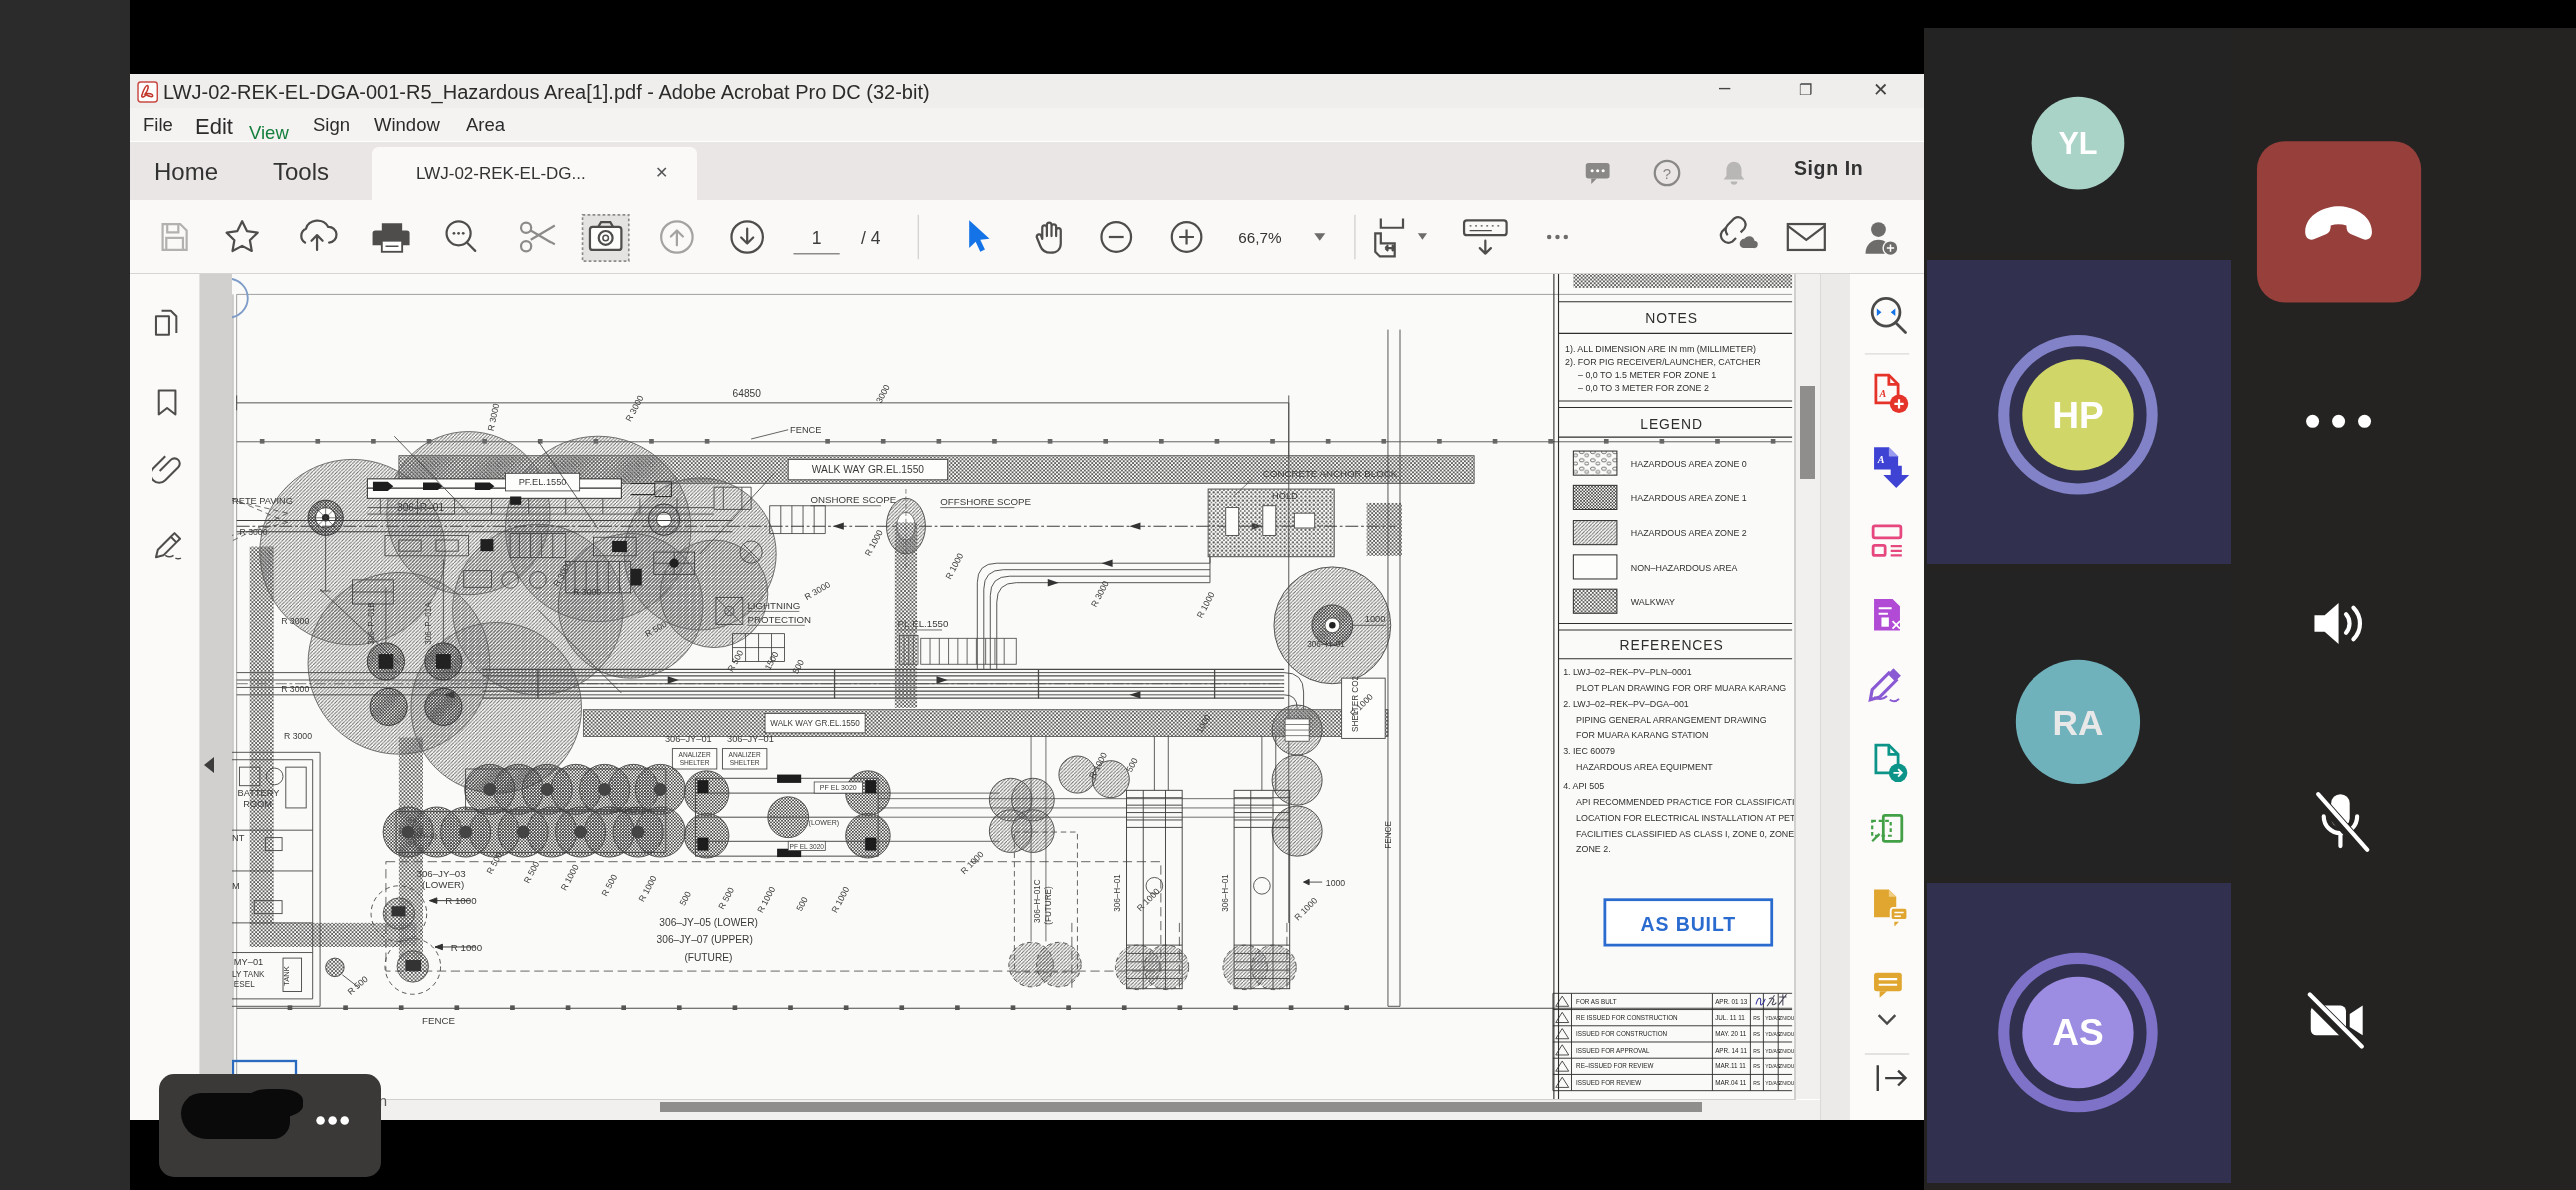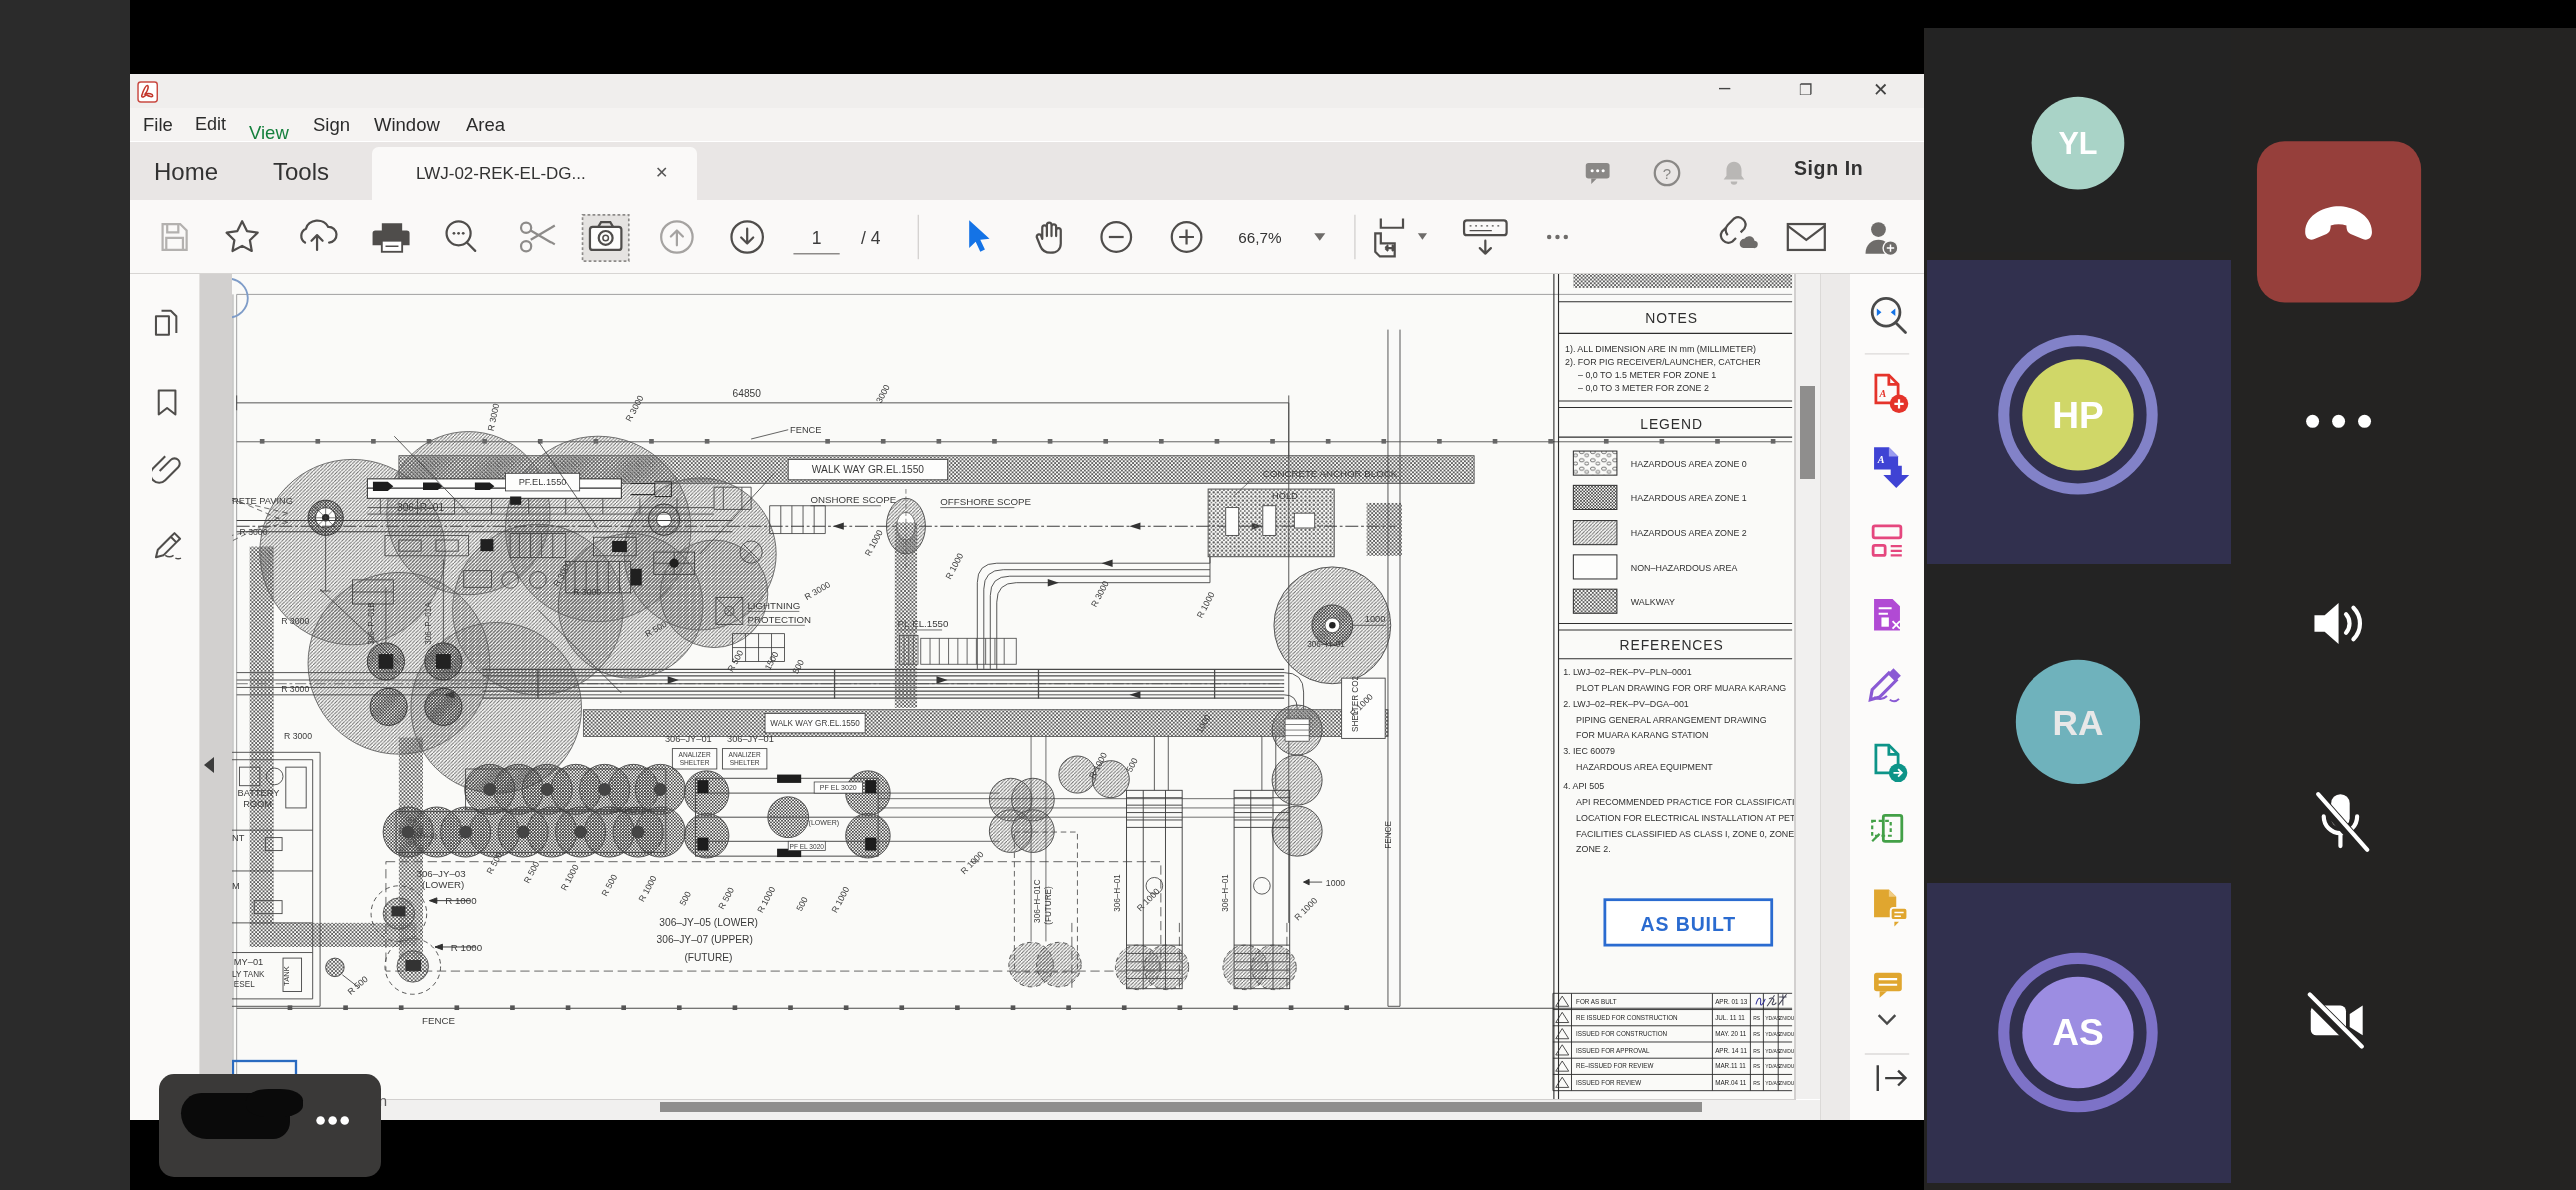--- a/index.html
+++ b/index.html
@@ -13,28 +13,29 @@
 
 <div class="abs" style="left:0;top:0;width:130px;height:1191px;background:#2b2b2b;"></div>
 
 <div class="abs" style="left:130px;top:74px;width:1794px;height:1046px;background:#fff;overflow:hidden;">
 
   <div class="abs" style="left:0;top:0;width:1794px;height:34px;background:#f0eeed;">
     <svg class="abs" style="left:7.4px;top:6.5px" width="21.3" height="22" viewBox="0 0 23 24">
       <rect x="1" y="1" width="21" height="22" rx="3" fill="#fff" stroke="#c94a42" stroke-width="1.6"></rect>
       <path d="M5 16 C7 10 9 5 11 5 C13 5 12 10 9 14 C13 13 17 14 17 16 C17 18 13 17 10 15 C8 17 5 19 5 16 Z" fill="none" stroke="#c3362b" stroke-width="1.7"></path>
     </svg>
+    <span class="tx" style="left:33px;top:6.5px;font-size:20px;color:#2b2b2b;">LWJ-02-REK-EL-DGA-001-R5_Hazardous Area[1].pdf - Adobe Acrobat Pro DC (32-bit)</span>
     <span class="tx" style="left:1589px;top:1.9px;font-size:20.4px;color:#444;">–</span>
     <span class="tx" style="left:1669px;top:6.5px;font-size:15px;color:#444;">❐</span>
     <span class="tx" style="left:1743px;top:4.6px;font-size:18.5px;color:#444;">✕</span>
   </div>
 
   <div class="abs" style="left:0;top:34px;width:1794px;height:33px;background:#f5f3f2;">
     <span class="tx" style="left:13px;top:5.6px;font-size:18.5px;color:#2b2b2b;">File</span>
-    <span class="tx" style="left:65px;top:5.6px;font-size:18px;color:#2b2b2b;">Edit</span>
+    <span class="tx" style="left:65px;top:5.6px;font-size:22px;color:#2b2b2b;">Edit</span>
     <span class="tx" style="left:119px;top:14px;font-size:18.5px;color:#15803d;">View</span>
     <span class="tx" style="left:183px;top:5.6px;font-size:18.5px;color:#2b2b2b;">Sign</span>
     <span class="tx" style="left:244px;top:5.6px;font-size:18.5px;color:#2b2b2b;">Window</span>
     <span class="tx" style="left:336px;top:5.6px;font-size:18.5px;color:#2b2b2b;">Area</span>
   </div>
 
   <div class="abs" style="left:0;top:68px;width:2022px;height:58px;background:#e9e6e5;">
     <span class="tx" style="left:24px;top:16px;font-size:24px;color:#323232;">Home</span>
     <span class="tx" style="left:143px;top:16px;font-size:24px;color:#323232;">Tools</span>
     <div class="abs" style="left:242px;top:4.6px;width:325px;height:54px;background:#faf9f8;border-radius:6.5px 6.5px 0 0;"></div>

